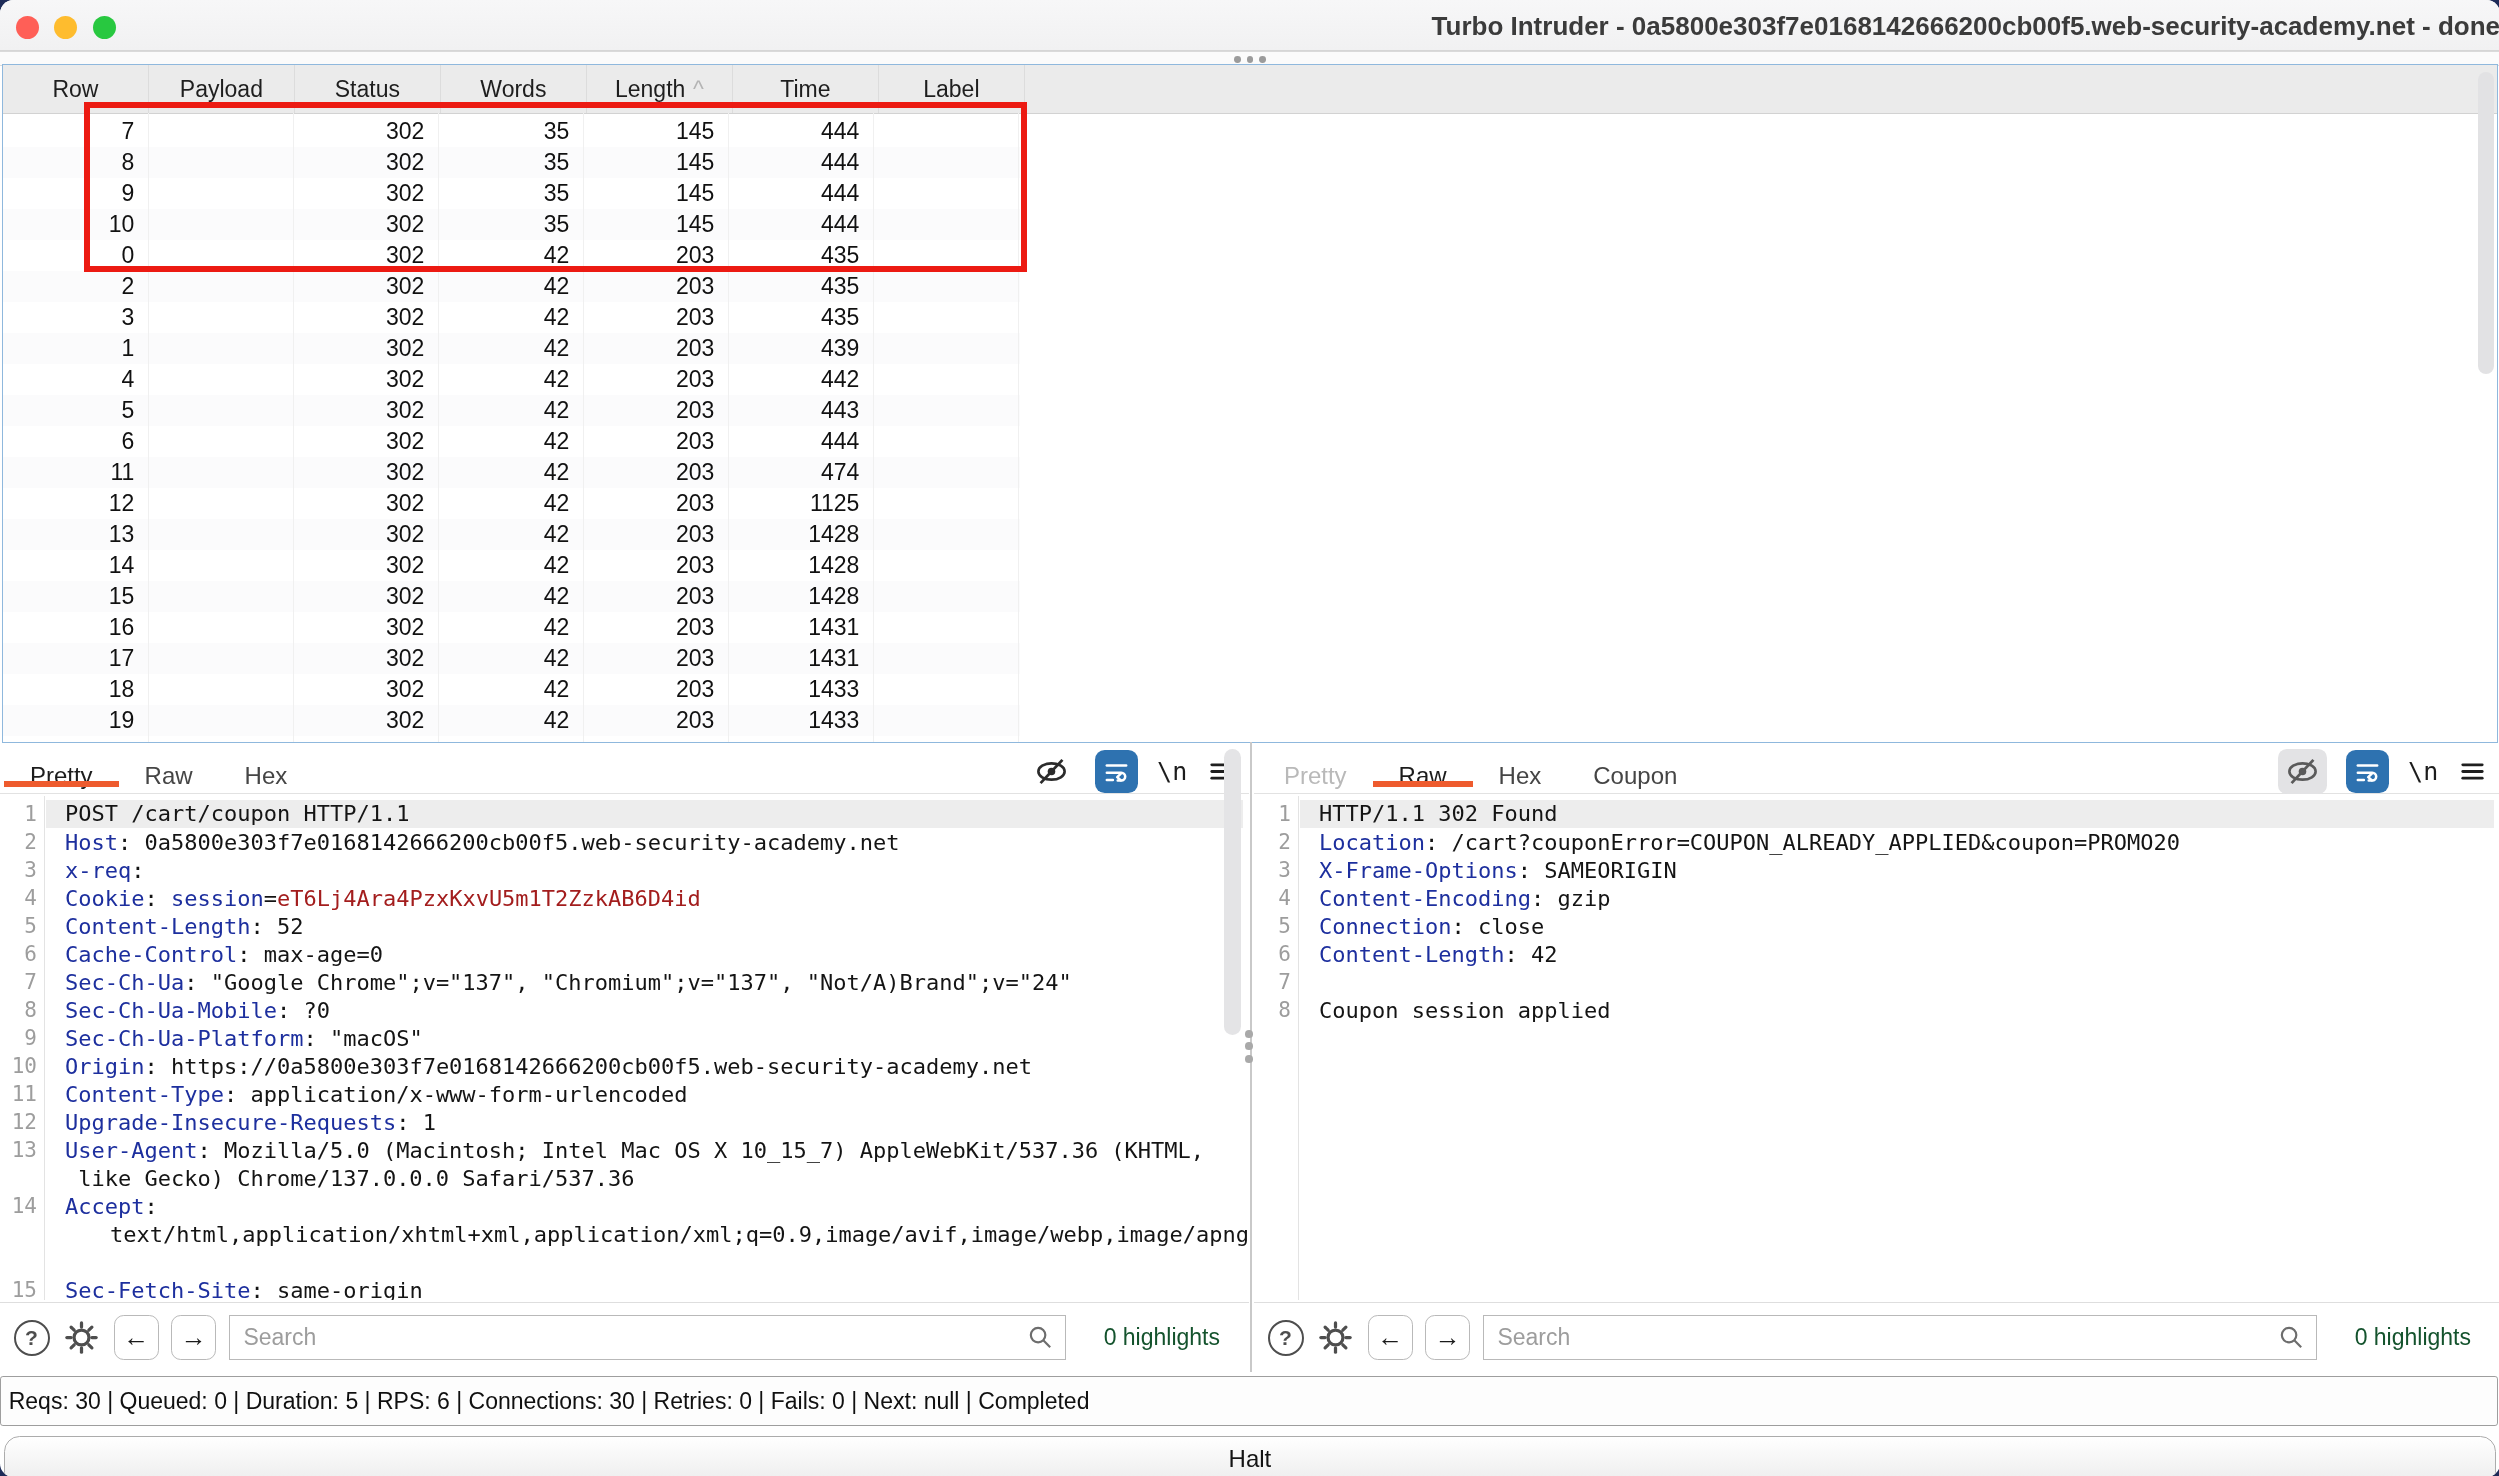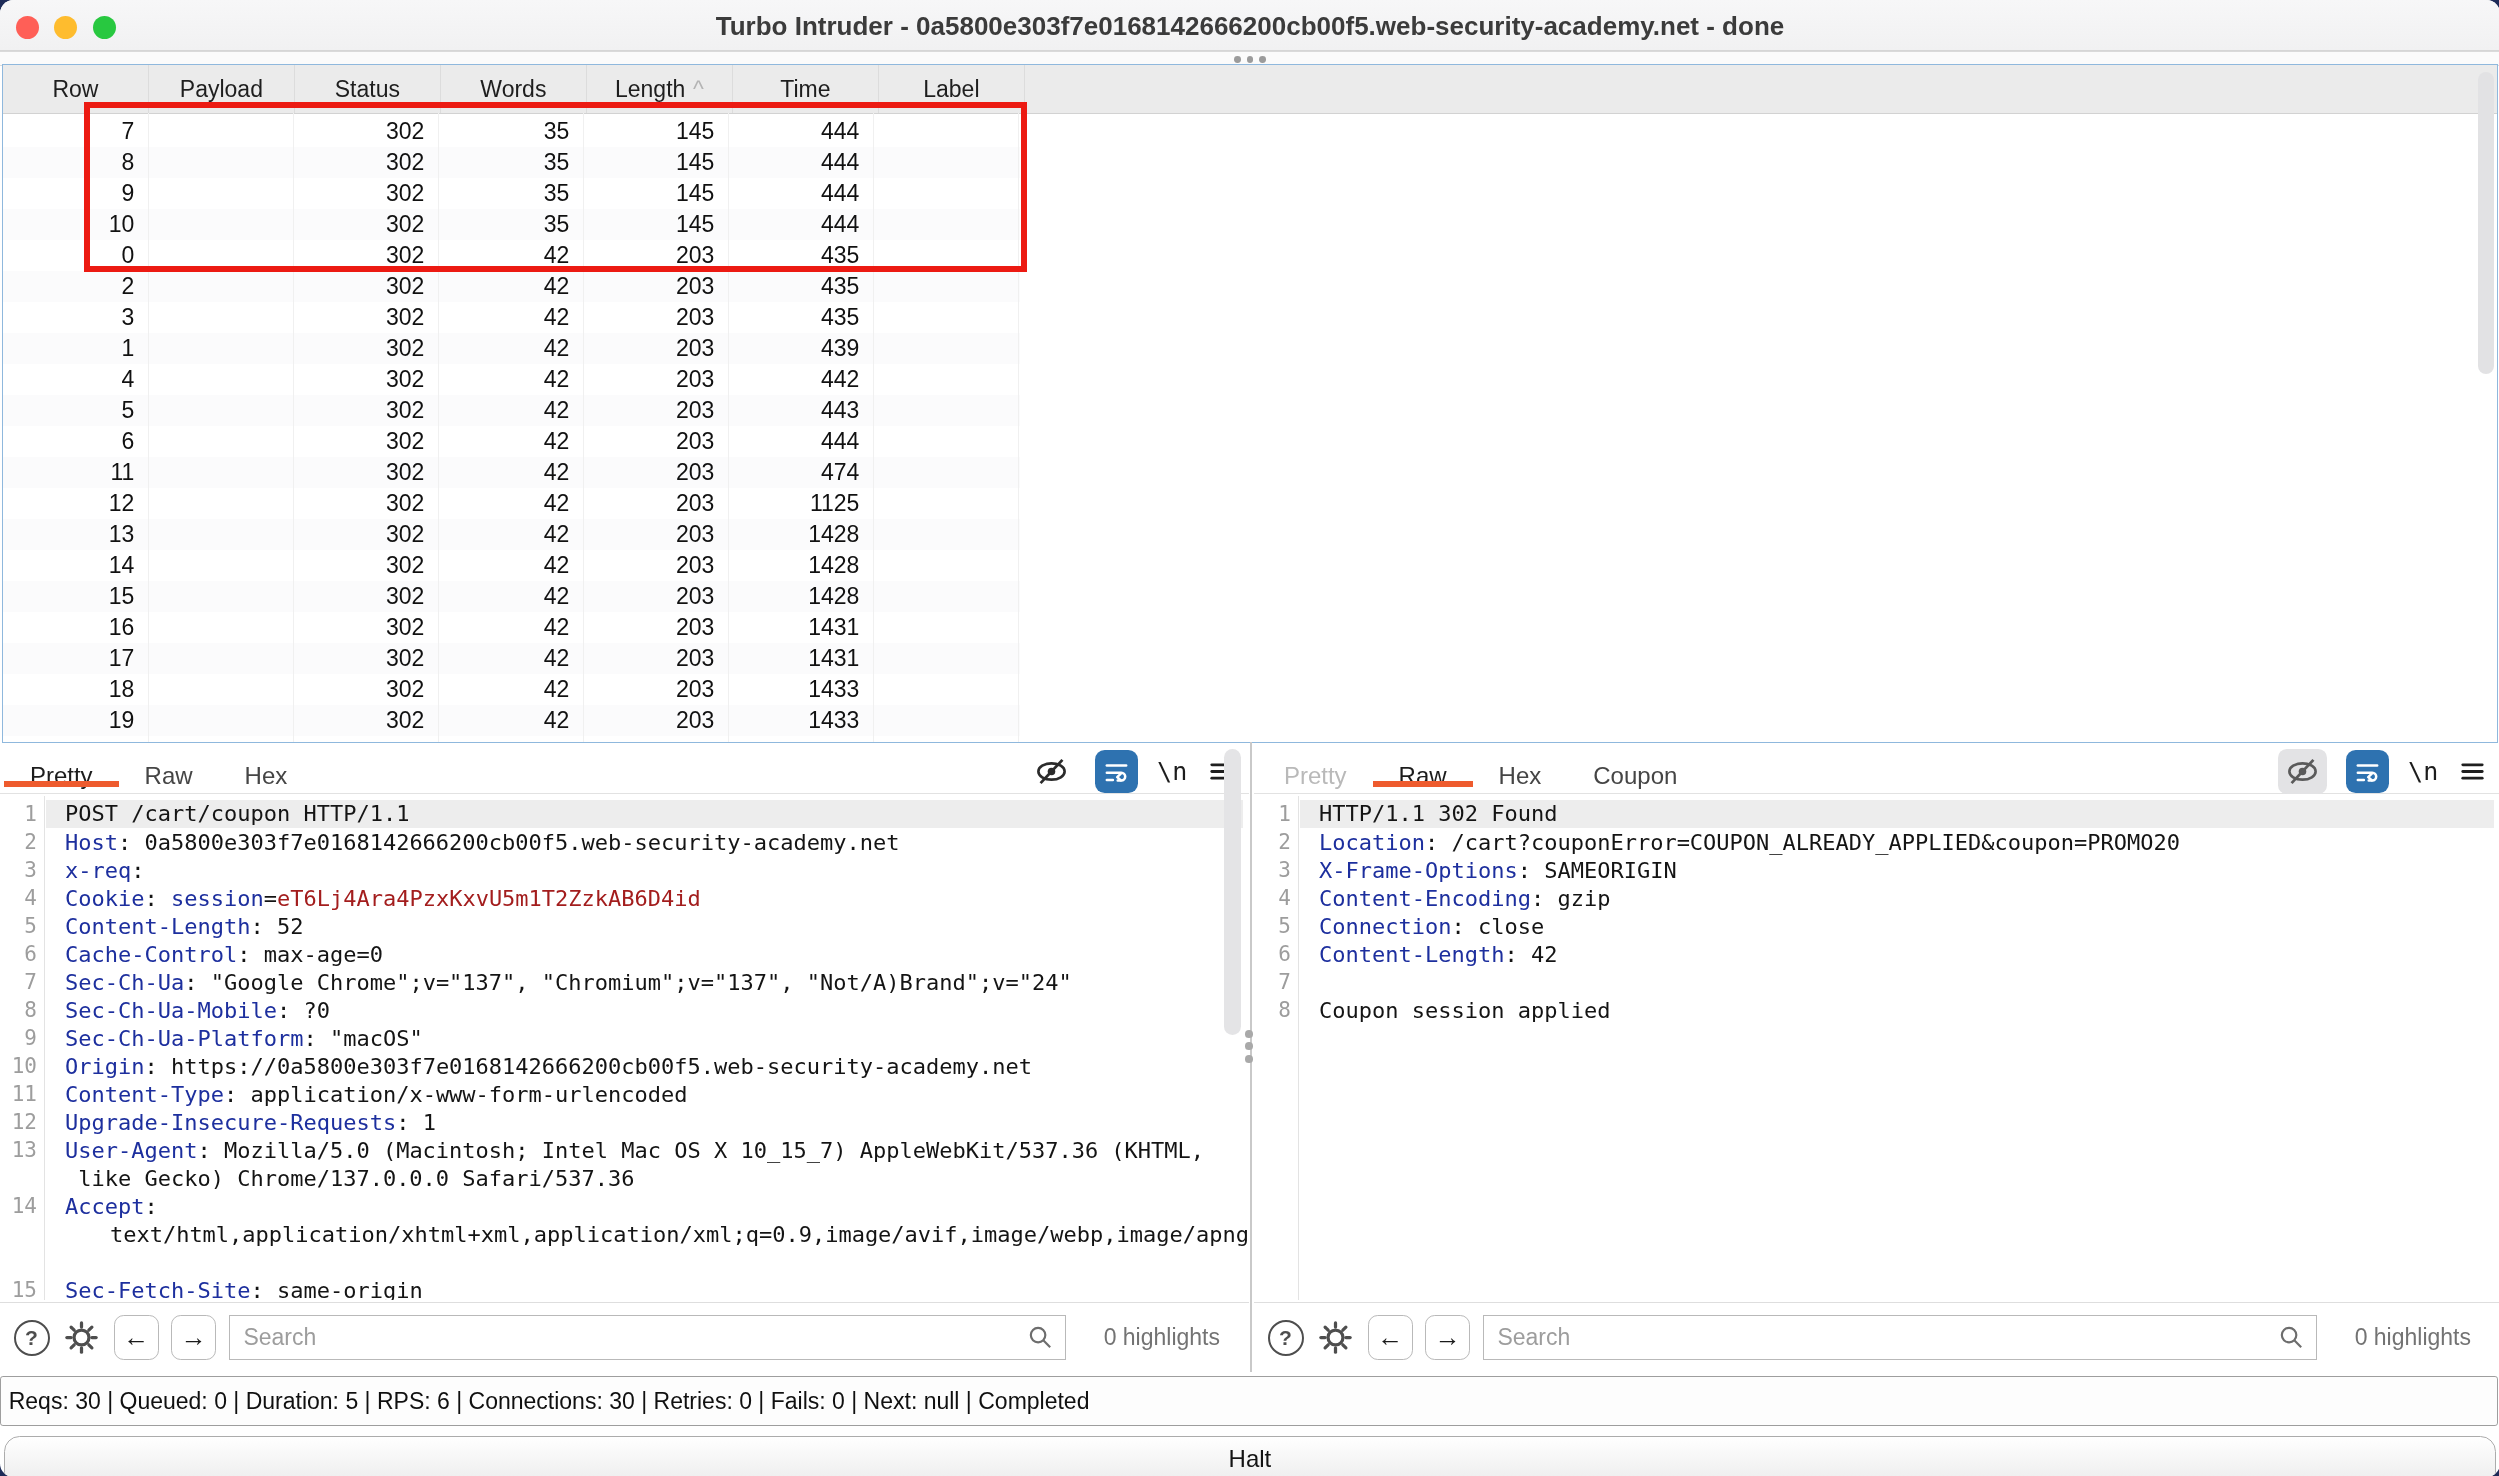--- a/index.html
+++ b/index.html
@@ -17,21 +17,21 @@
   #titlebar{
     position:absolute;left:0;top:0;width:100%;height:50px;
     background:linear-gradient(#f7f7f8,#f1f1f2);
     border-bottom:1px solid #d6d6d6;
   }
   .tl{position:absolute;top:15.5px;width:23px;height:23px;border-radius:50%;}
   #tl-close{left:15.5px;background:#ff5f57;}
   #tl-min{left:54px;background:#febc2e;}
   #tl-zoom{left:93px;background:#28c840;}
   #win-title{
-    position:absolute;left:0;right:0;top:10.6px;text-align:center;
+    position:absolute;left:0;right:0;top:10.6px;text-align:right;
     font-size:26px;font-weight:bold;color:#3b3b3b;
   }
   
   #top-groove{
     position:absolute;left:0;top:51px;width:100%;height:12.6px;background:#fbfbfb;
     border-top:1px solid #dadada;border-bottom:1px solid #dadada;
   }
   .hdots{position:absolute;left:50%;top:3.9px;transform:translateX(-50%);display:flex;gap:5.8px;}
   .hdots i{width:6.8px;height:6.8px;border-radius:50%;background:#9b9b9b;display:block;}
   
@@ -106,21 +106,21 @@
   .navbtn{width:43px;height:43px;flex:0 0 43px;border:1.9px solid #b9b9b9;border-radius:9.7px;background:#fff;
     display:flex;align-items:center;justify-content:center;font-size:26px;color:#1a1a1a;}
   .searchbox{flex:1;height:43px;border:1.9px solid #b9b9b9;background:#fff;position:relative;
     display:flex;align-items:center;}
   .searchbox input{
     border:none;outline:none;width:100%;height:100%;font-size:23px;color:#222;padding:0 52px 0 13.5px;
     font-family:"Liberation Sans",sans-serif;background:transparent;box-sizing:border-box;
   }
   .searchbox input::placeholder{color:#9d9d9d;}
   .mag{position:absolute;right:9.7px;top:6.8px;}
-  .hl-count{flex:0 0 auto;font-size:23px;color:#737373;padding:0 15.5px 0 25px;white-space:nowrap;}
+  .hl-count{flex:0 0 auto;font-size:23px;color:#14532d;padding:0 15.5px 0 25px;white-space:nowrap;}
   
   #statusbar{
     position:absolute;left:0px;top:1376px;width:2498px;height:50px;
     border:1.9px solid #9e9e9e;border-radius:2.9px;background:#fdfdfd;box-sizing:border-box;
     display:flex;align-items:center;padding-left:7.7px;
   }
   #statusbar span{font-size:23px;color:#101010;}
   #halt-btn{
     position:absolute;left:3.9px;top:1436px;width:2492px;height:52px;
     border:1.9px solid #acacac;border-radius:15.5px;

